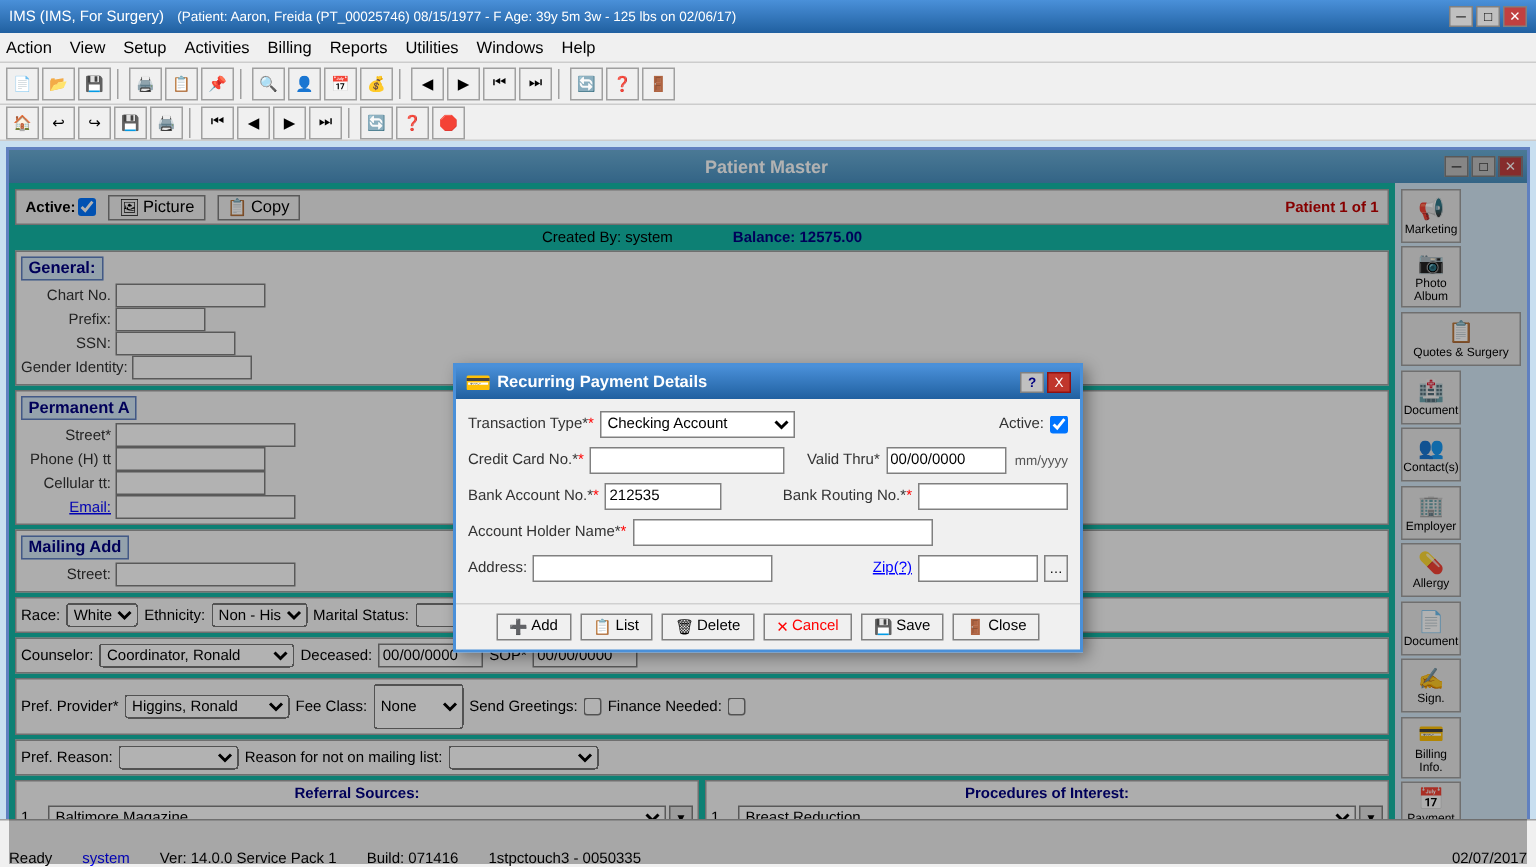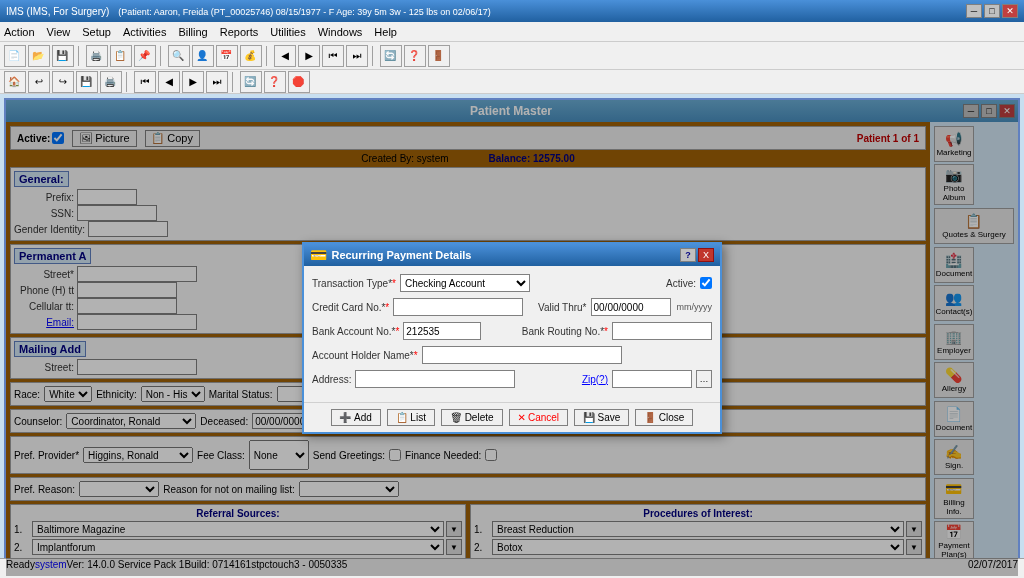--- a/index.html
+++ b/index.html
@@ -101,24 +101,25 @@
       padding: 1px 6px;
       cursor: pointer;
       font-size: 11px;
       display: flex; align-items: center; gap: 2px;
     }
 
     
     .status-bar {
       background: #f0f0f0;
       border-top: 1px solid #a0a0a0;
-      height: 20px;
-      display: flex;
-      align-items: flex-start;
+      height: 32px;
+      display: flex;
+      align-items: flex-end;
       padding: 0 6px;
+      gap: 20px;
       font-size: 10px;
       position: absolute;
       bottom: 0;
       left: 0;
       right: 0;
     }
 
     
     .modal-overlay {
       position: absolute;
@@ -349,21 +350,21 @@
   <button class="tb-btn">▶</button>
   <button class="tb-btn">⏭</button>
   <div class="tb-separator"></div>
   <button class="tb-btn">🔄</button>
   <button class="tb-btn">❓</button>
   <button class="tb-btn">🛑</button>
 </div>
 
 <div style="display:flex; flex:1; background:#c8dff0; position:relative; height: calc(578px - 90px);">
 
-  <div style="flex:1; margin:4px; background:#a16207; border:2px solid #6080c0; position:relative; display:flex; flex-direction:column;justify-content:space-between;">
+  <div style="flex:1; margin:4px; background:#14b8a6; border:2px solid #6080c0; position:relative; display:flex; flex-direction:column;justify-content:space-between;">
 
     <div class="patient-master-header">
       <div style="width:50px;"></div>
       <span>Patient Master</span>
       <div class="pm-win-btns">
         <button class="pm-btn">─</button>
         <button class="pm-btn">□</button>
         <button class="pm-btn" style="background:#c04040;color:white;">✕</button>
       </div>
     </div>
@@ -389,20 +390,24 @@
         </div>
 
         <div style="display:flex;justify-content:center;gap:40px;font-size:10px;margin-bottom:3px;">
           <span>Created By: system</span>
           <span style="font-weight:bold;color:#000080;">Balance: 12575.00</span>
         </div>
 
         <div class="section-box">
           <div style="margin-bottom:2px;">
             <span class="general-title">General:</span>
+          </div>
+          <div class="field-row">
+            <span class="field-lbl">Chart No.</span>
+            <input class="field-inp" style="width: 100px;">
           </div>
           <div class="field-row">
             <span class="field-lbl">Prefix:</span>
             <input class="field-inp" style="width: 60px;">
           </div>
           <div class="field-row">
             <span class="field-lbl">SSN:</span>
             <input class="field-inp" style="width: 80px;">
           </div>
           <div class="field-row">

